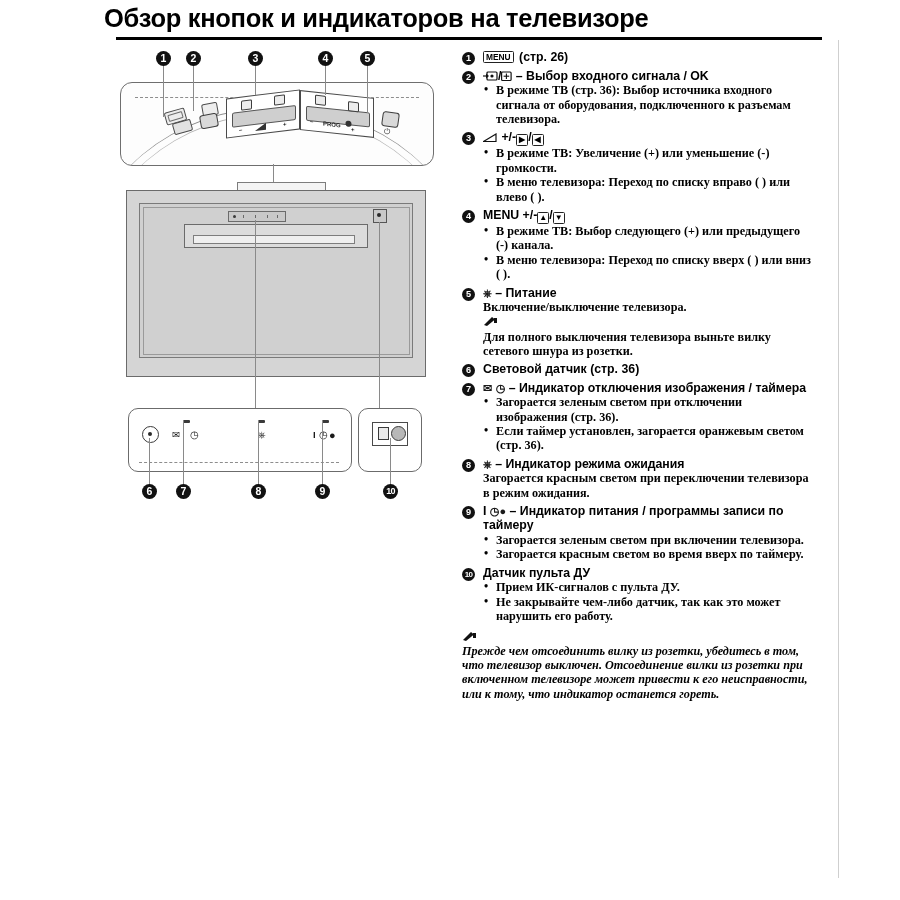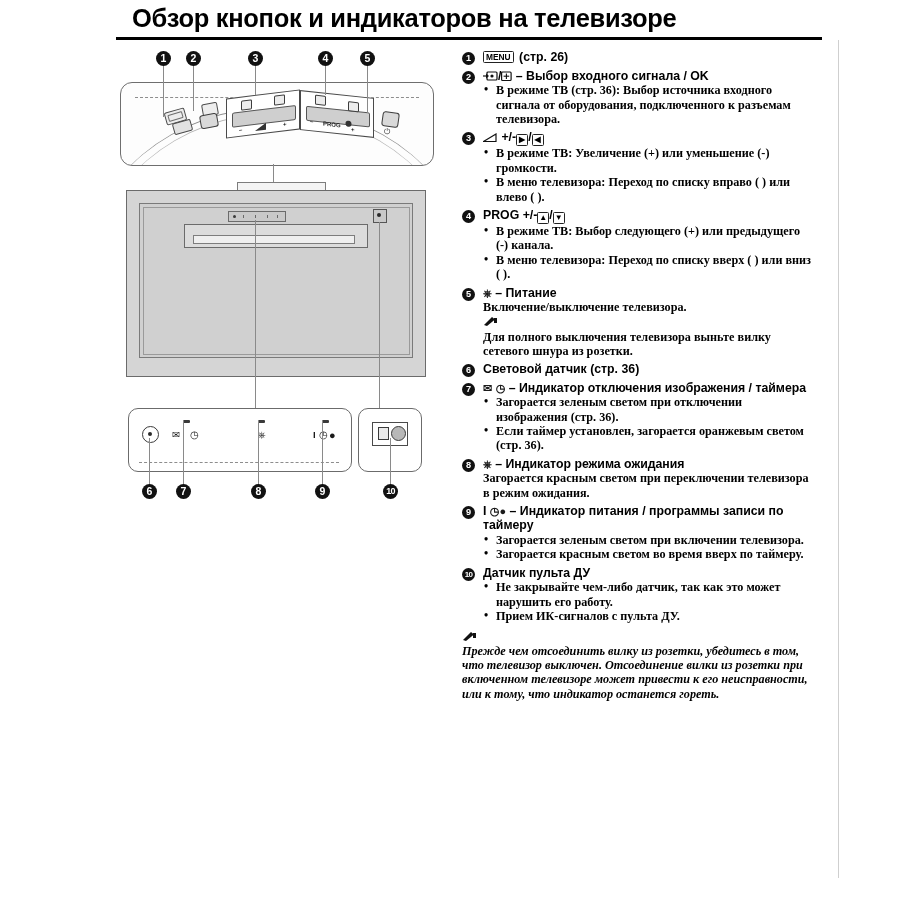--- a/index.html
+++ b/index.html
@@ -8,21 +8,21 @@
     background:#ffffff;
     font-family:"Liberation Sans", sans-serif;
     color:#000;
     overflow:hidden;
     position:relative;
   }
   .page{position:relative;width:900px;height:900px;}
 
   
   .title{
-    position:absolute;left:132px;top:4px;width:700px;
+    position:absolute;left:104px;top:4px;width:700px;
     font-family:"Liberation Sans", sans-serif;
     font-weight:bold;
     font-size:25.5px;
     letter-spacing:-0.3px;
     color:#000;
     white-space:nowrap;
   }
   .title-rule{
     position:absolute;left:116px;top:37px;width:706px;height:2.5px;
     background:#000;
@@ -427,21 +427,21 @@
       </div>
       <ul class="b">
         <li>В режиме ТВ: Увеличение (+) или уменьшение (-) громкости.</li>
         <li>В меню телевизора: Переход по списку вправо ( ) или влево ( ).</li>
       </ul>
     </div>
 
     <div class="item" style="margin-top:4px;">
       <div class="num">4</div>
       <div class="hd">
-        <span>PROG +/-</span><span class="keyarrow">▲</span>/<span class="keyarrow">▼</span>
+        <span>MENU +/-</span><span class="keyarrow">▲</span>/<span class="keyarrow">▼</span>
       </div>
       <ul class="b">
         <li>В режиме ТВ: Выбор следующего (+) или предыдущего (-) канала.</li>
         <li>В меню телевизора: Переход по списку вверх ( ) или вниз ( ).</li>
       </ul>
     </div>
 
     <div class="item" style="margin-top:4px;">
       <div class="num">5</div>
       <div class="hd">
@@ -497,22 +497,22 @@
       <ul class="b">
         <li>Загорается зеленым светом при включении телевизора.</li>
         <li>Загорается красным светом во время вверх по таймеру.</li>
       </ul>
     </div>
 
     <div class="item" style="margin-top:4px;">
       <div class="num w">10</div>
       <div class="hd">Датчик пульта ДУ</div>
       <ul class="b">
+        <li>Прием ИК-сигналов с пульта ДУ.</li>
         <li>Не закрывайте чем-либо датчик, так как это может нарушить его работу.</li>
-        <li>Прием ИК-сигналов с пульта ДУ.</li>
       </ul>
     </div>
 
     <div class="item note" style="margin-top:6px;font-style:italic;">
       <div class="body">
         <span class="pencil">
           <svg width="14" height="11">
               <polygon points="1,9 9,1 12,3.5 4,10" fill="#111"></polygon>
               <rect x="11" y="2" width="3" height="5" fill="#111"></rect>
             </svg>

